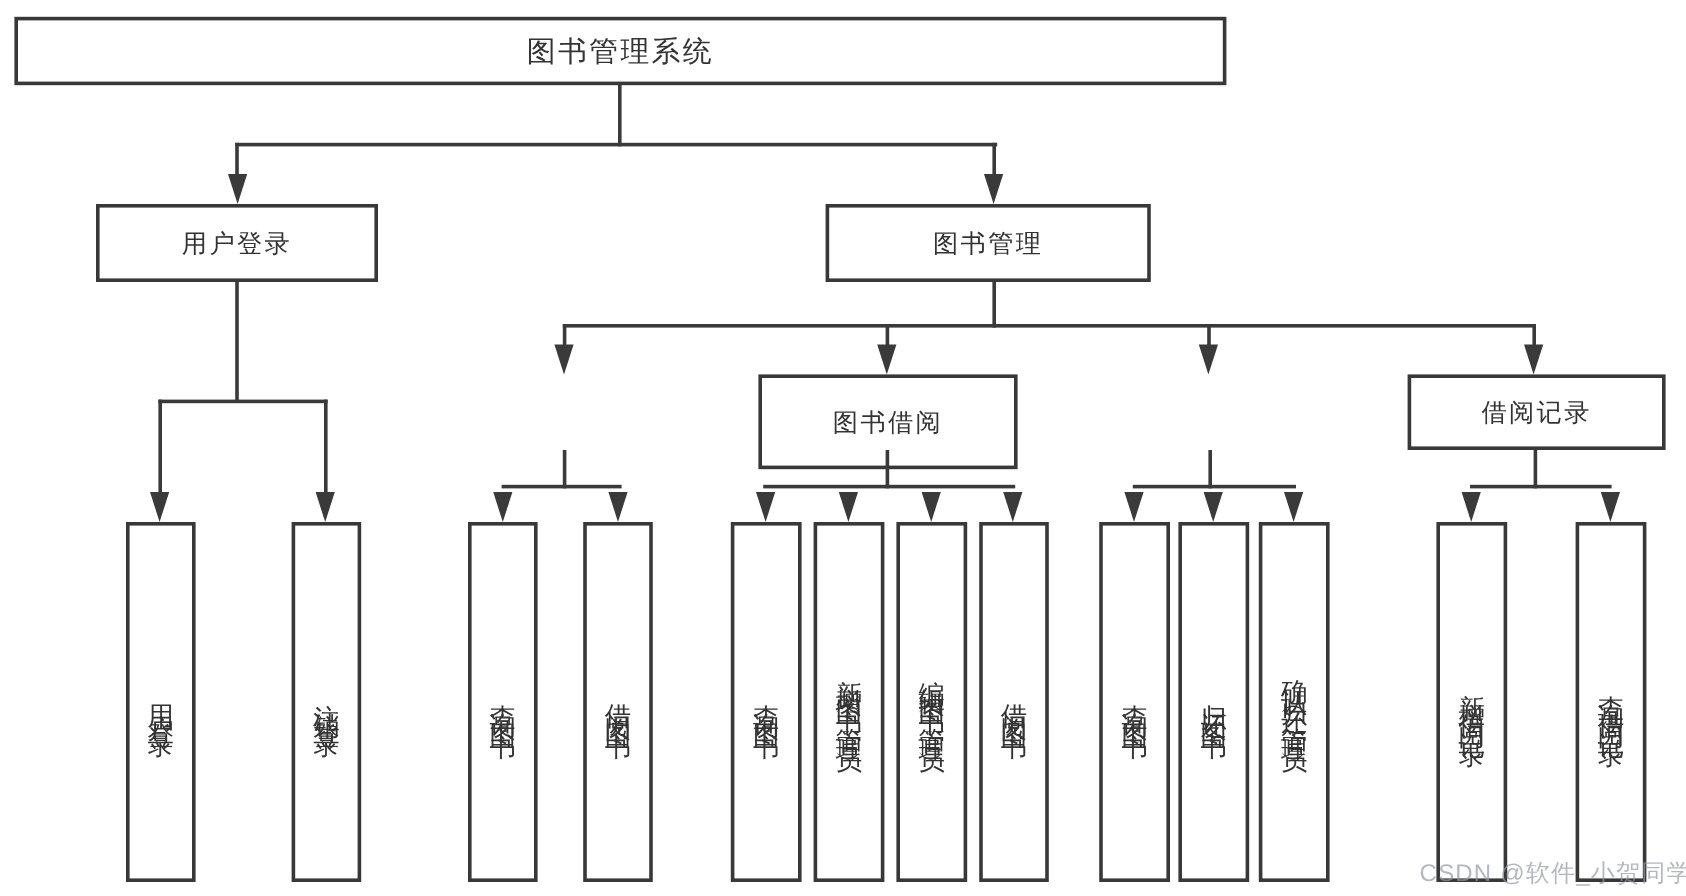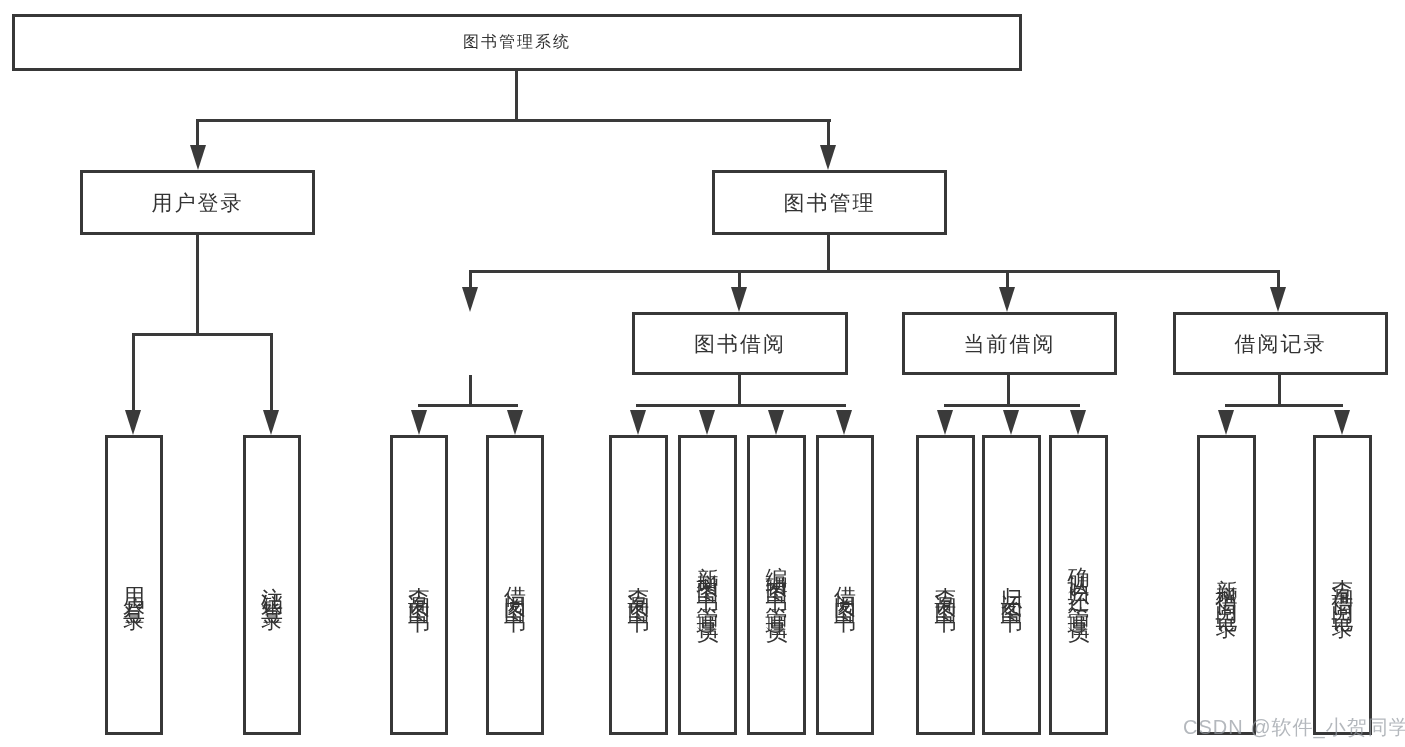--- a/index.html
+++ b/index.html
@@ -18,21 +18,21 @@
     display:flex;
     align-items:center;
     justify-content:center;
     color:#333333;
   }
   .hlabel {
     font-size:21px;
     letter-spacing:2px;
     white-space:nowrap;
   }
-  .root-label { font-size:16px; }
+  .root-label { font-size:24px; }
   .vtext {
     writing-mode:vertical-lr;
     text-orientation:mixed;
     font-size:22px;
     letter-spacing:8px;
     color:#333333;
     line-height:1;
   }
   .vl { position:absolute; width:3px; background:#3a3a3a; }
   .hl { position:absolute; height:3px; background:#3a3a3a; }
@@ -53,24 +53,23 @@
   }
 </style>
 </head>
 <body>
 
 <div id="canvas">
 
   <div class="box hlabel root-label" style="left:12px; top:14px; width:1010px; height:57px;">图书管理系统</div>
 
   <div class="box hlabel" style="left:80px; top:170px; width:235px; height:65px;">用户登录</div>
-  <div class="box hlabel" style="left:712px; top:170px; width:235px; height:65px;font-family:Liberation Serif, serif;">图书管理</div>
+  <div class="box hlabel" style="left:688px; top:170px; width:271px; height:65px;font-family:Liberation Serif, serif;">图书管理</div>
 
-  <div class="box hlabel" style="left:632px; top:312px; width:216px; height:63px;">图书借阅</div>
-  <div class="box hlabel" style="left:902px; top:312px; width:215px; height:63px;">当前借阅</div>
+  <div class="box hlabel" style="left:632px; top:312px; width:216px; height:79px;">图书借阅</div>
   <div class="box hlabel" style="left:1173px; top:312px; width:215px; height:63px;">借阅记录</div>
 
   <div class="box" style="left:105px; top:435px; width:58px; height:300px;">
     <span class="vtext">用户登录</span>
   </div>
   <div class="box" style="left:243px; top:435px; width:58px; height:300px;">
     <span class="vtext">注销登录</span>
   </div>
 
   <div class="box" style="left:390px; top:435px; width:58px; height:300px;">

